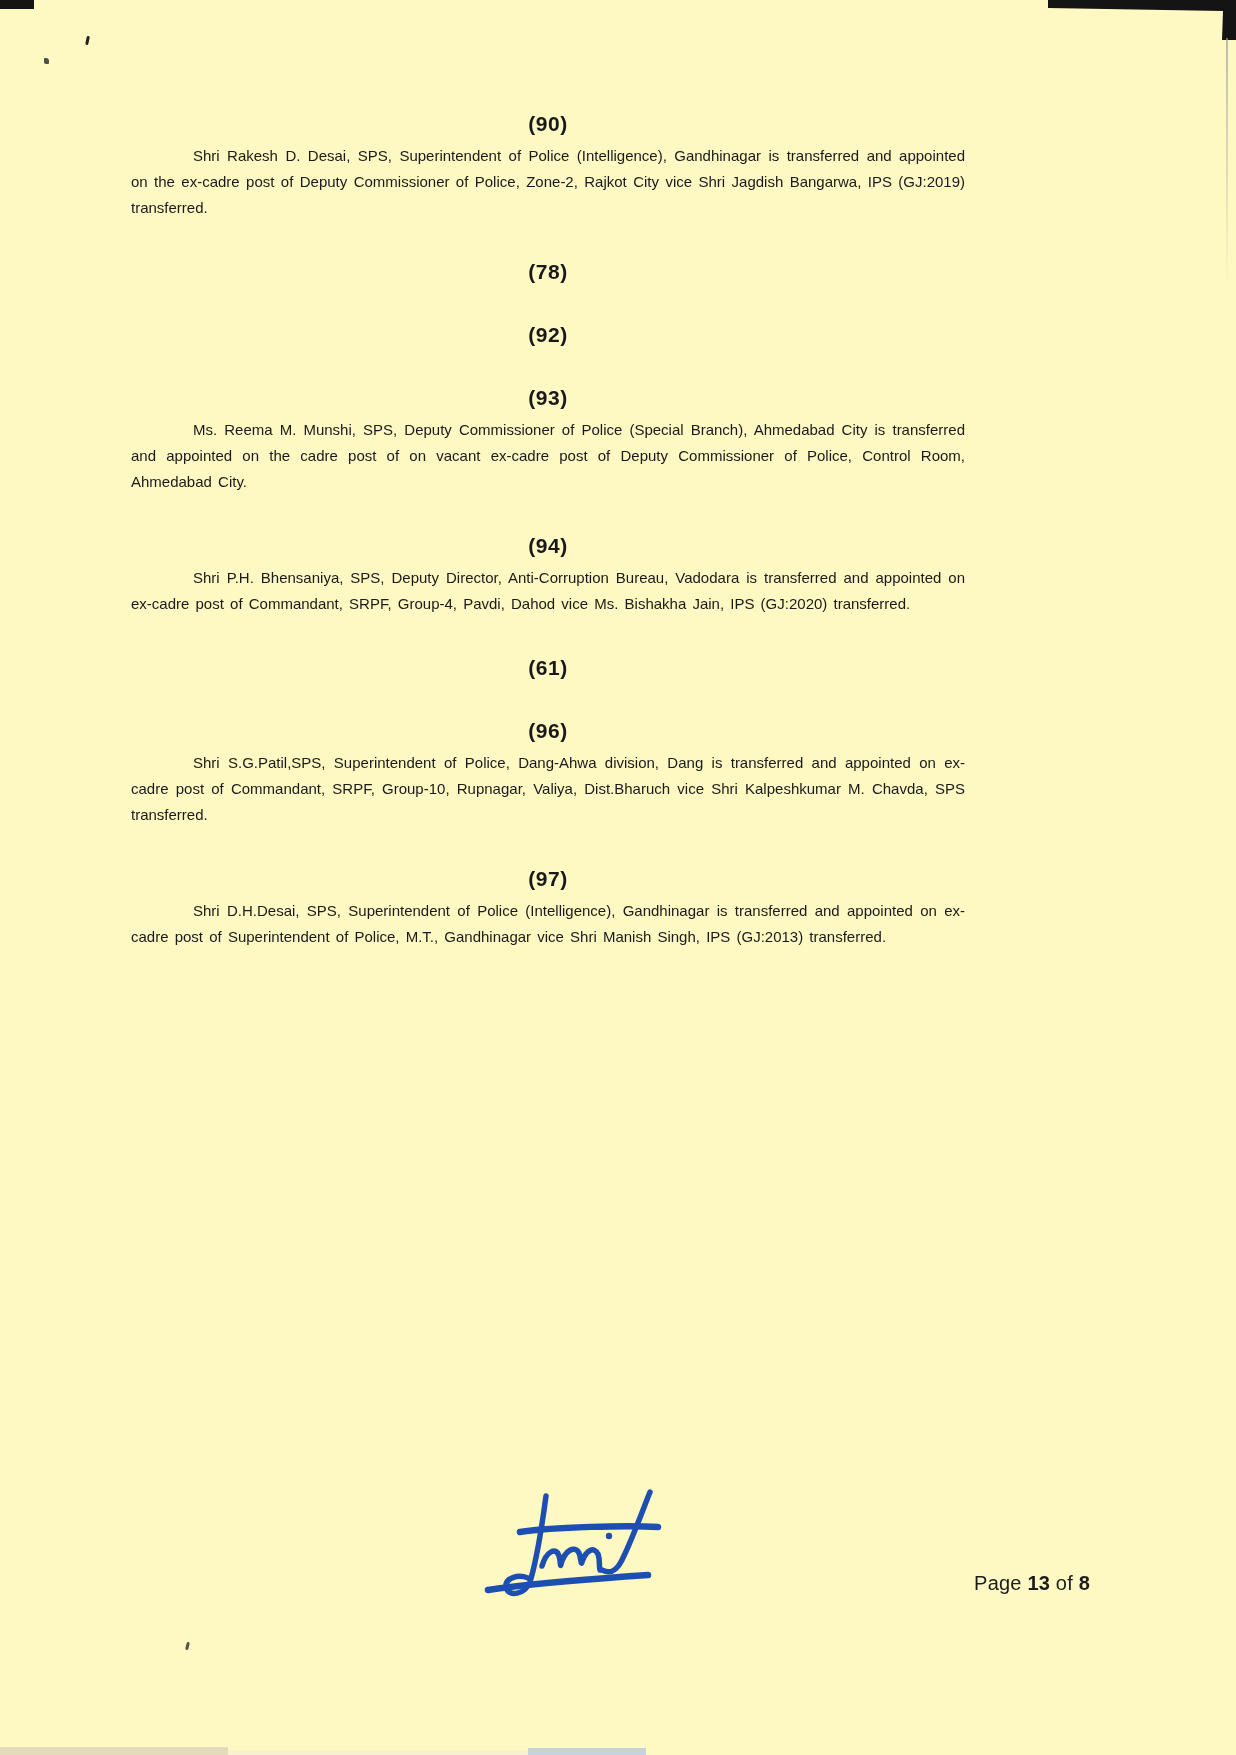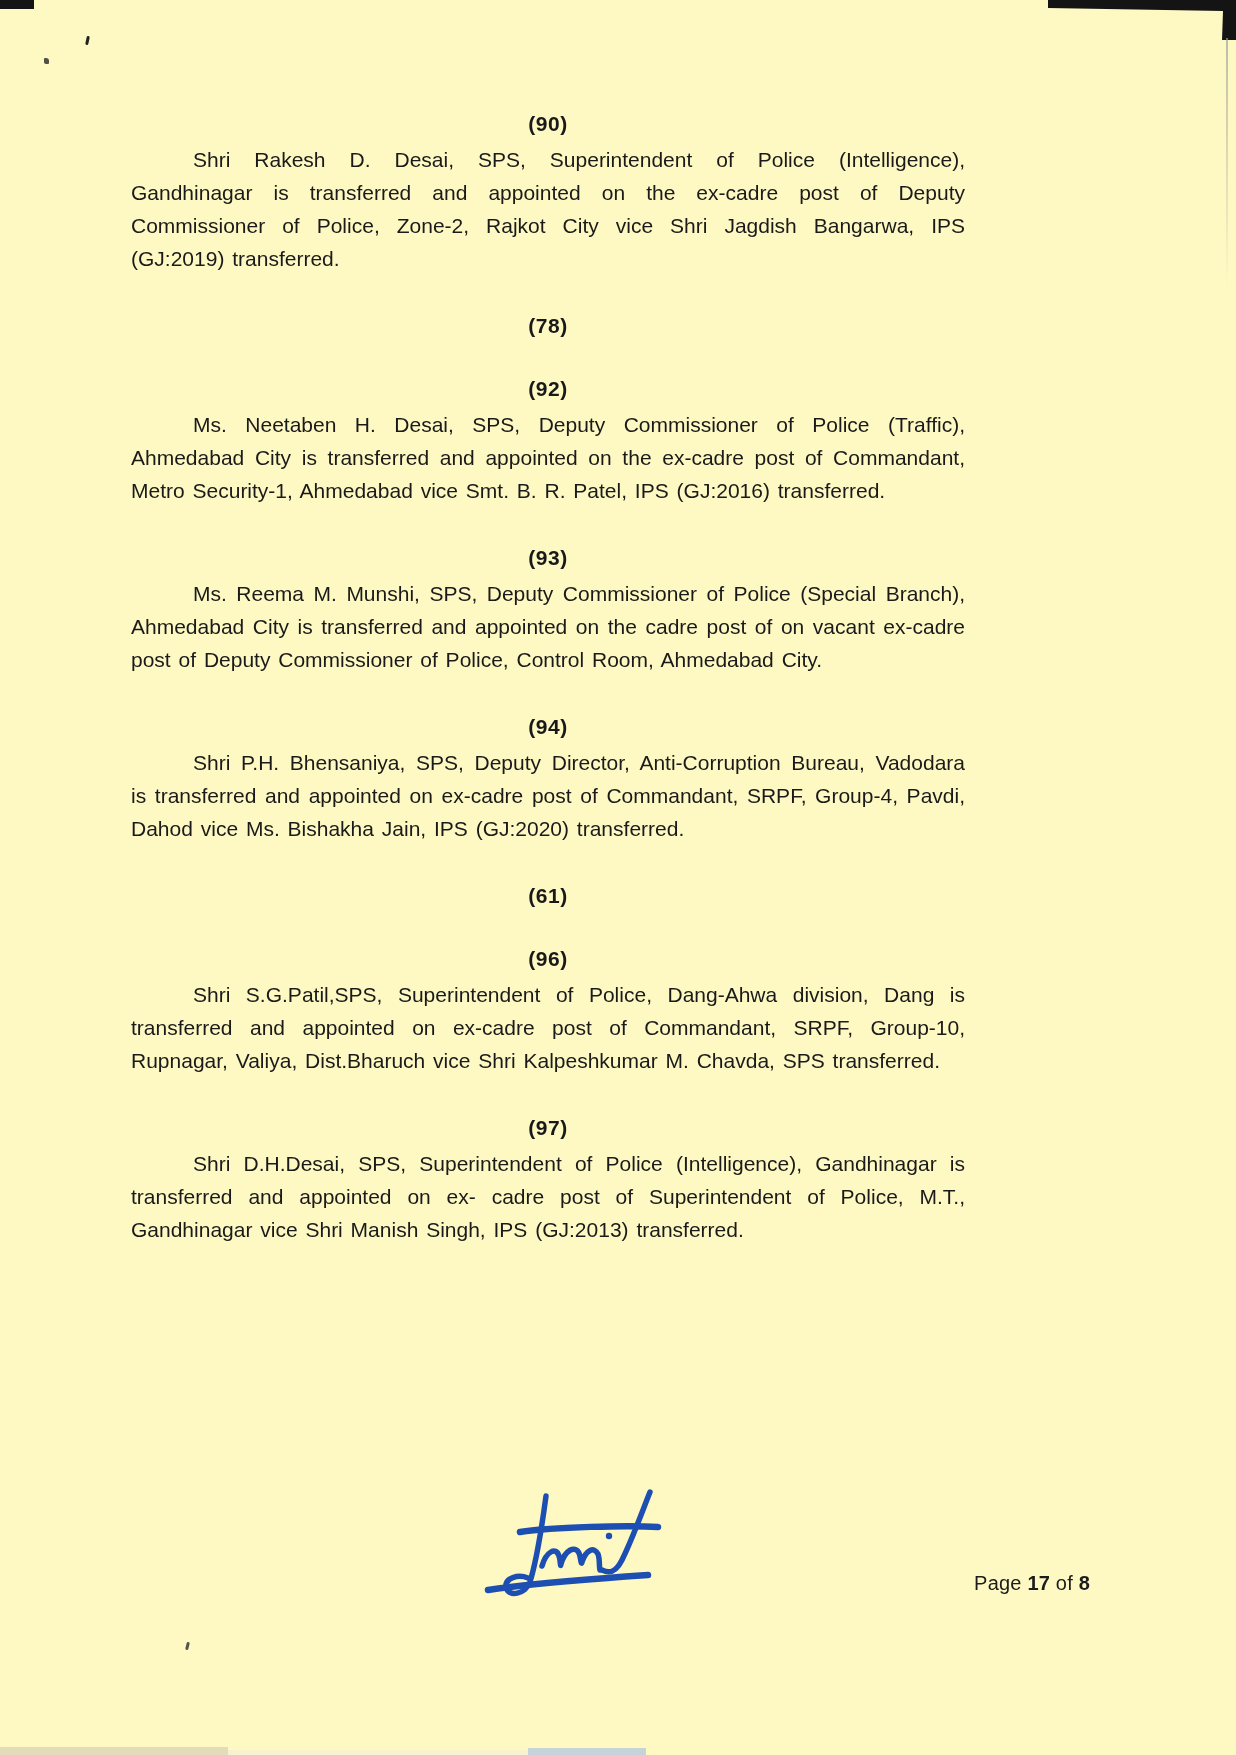--- a/index.html
+++ b/index.html
@@ -20,22 +20,22 @@
   .para-number{
     text-align:center;
     font-weight:700;
     font-size:21px;
     letter-spacing:.5px;
     margin:0 0 7px 0;
   }
   .para:not(:first-child) .para-number{margin-top:39px;}
   .para-text{
     margin:0;
-    font-size:21px;
-    line-height:33px;
+    font-size:15px;
+    line-height:26px;
     text-align:justify;
     text-indent:62px;
     word-spacing:2px;
     color:#1a1a1a;
   }
   
   .artifact{position:absolute;pointer-events:none;}
   .corner-tl{left:0;top:0;width:34px;height:9px;background:#141414;}
   .corner-tr{left:1048px;top:0;width:188px;height:44px;}
   .edge-line-right{
@@ -83,21 +83,20 @@
       <div class="para-number">(90)</div>
       <p class="para-text">Shri Rakesh D. Desai, SPS, Superintendent of Police (Intelligence), Gandhinagar is transferred and appointed on the ex-cadre post of Deputy Commissioner of Police, Zone-2, Rajkot City vice Shri Jagdish Bangarwa, IPS (GJ:2019) transferred.</p>
     </section>
 
     <section class="para">
       <div class="para-number">(78)</div>
     </section>
 
     <section class="para">
       <div class="para-number">(92)</div>
-      <p class="para-text">Ms. Neetaben H. Desai, SPS, Deputy Commissioner of Police (Traffic), Ahmedabad City is transferred and appointed on the ex-cadre post of Commandant, Metro Security-1, Ahmedabad vice Smt. B. R. Patel, IPS (GJ:2016) transferred.</p>
     </section>
 
     <section class="para">
       <div class="para-number">(93)</div>
       <p class="para-text">Ms. Reema M. Munshi, SPS, Deputy Commissioner of Police (Special Branch), Ahmedabad City is transferred and appointed on the cadre post of on vacant ex-cadre post of Deputy Commissioner of Police, Control Room, Ahmedabad City.</p>
     </section>
 
     <section class="para">
       <div class="para-number">(94)</div>
       <p class="para-text">Shri P.H. Bhensaniya, SPS, Deputy Director, Anti-Corruption Bureau, Vadodara is transferred and appointed on ex-cadre post of Commandant, SRPF, Group-4, Pavdi, Dahod vice Ms. Bishakha Jain, IPS (GJ:2020) transferred.</p>
@@ -130,18 +129,18 @@
       <path d="M66,86 C70,72 80,66 83,76 C85,82 84,88 85,84 C89,70 99,65 103,73 C105,78 105,86 106,82 C110,70 118,66 122,74 C124,79 123,88 124,90"></path>
 
       <circle cx="133" cy="56" r="3.2" fill="#1d4fb3" stroke="none"></circle>
 
       <path d="M126,90 C134,94 140,92 146,80 C156,60 166,32 174,12"></path>
     </svg>
   </div>
 
   <div class="footer">
     <span>Page</span>
-    <b>17</b>
+    <b>13</b>
     <span>of</span>
     <b>8</b>
   </div>
 
 </div>
 
 </body></html>

